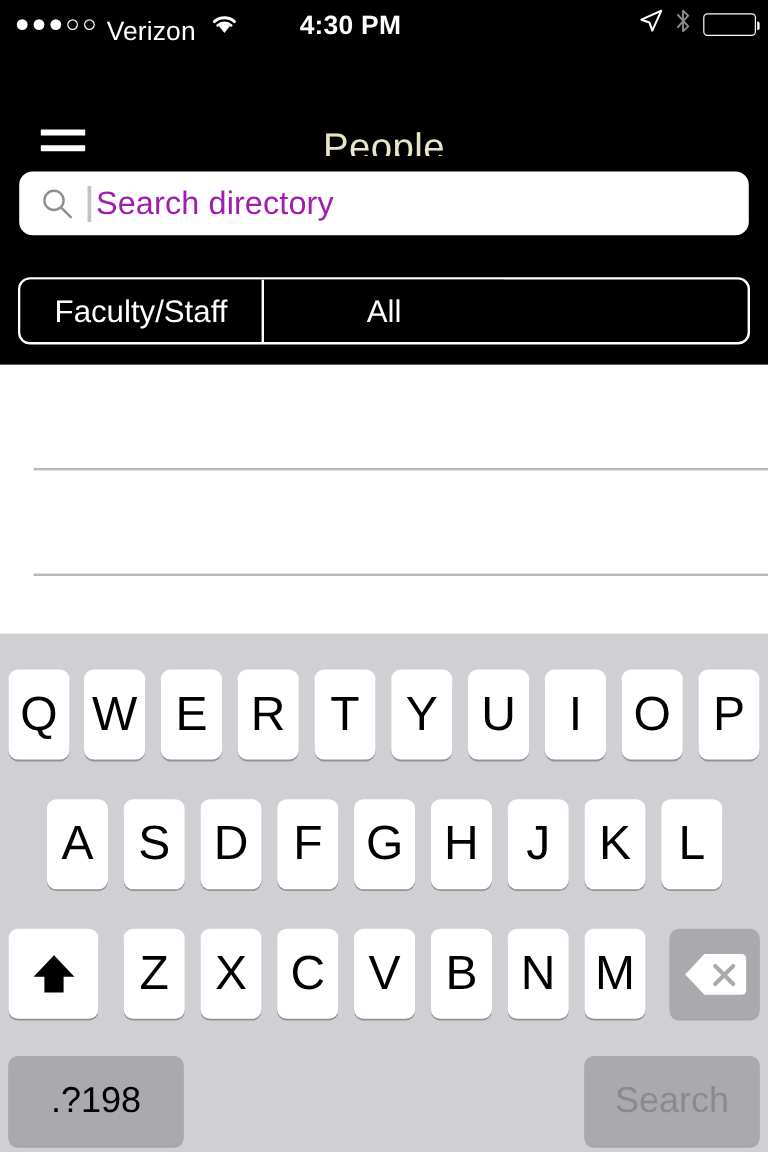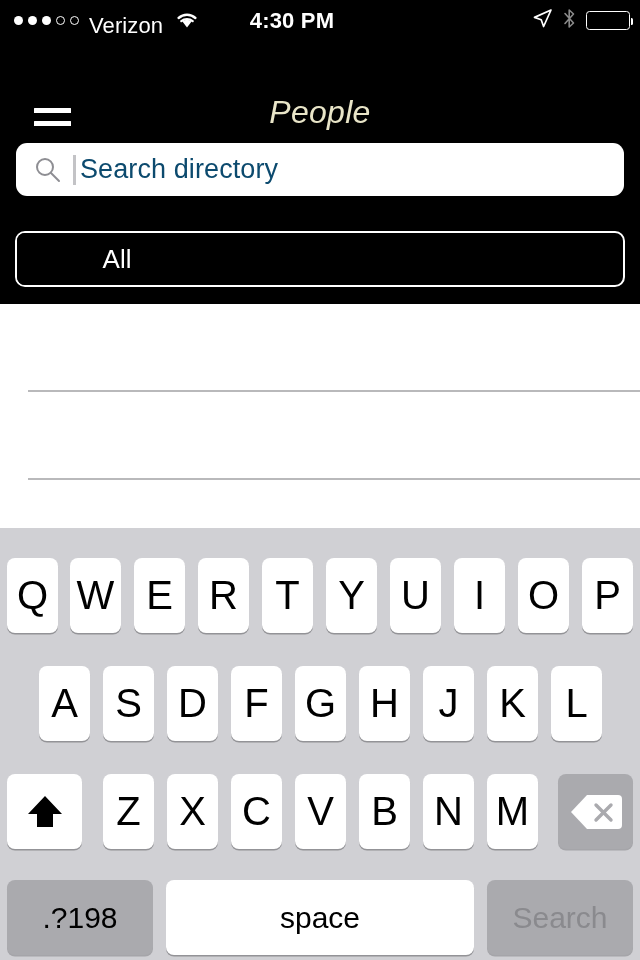--- a/index.html
+++ b/index.html
@@ -51,40 +51,40 @@
     position:absolute; top:40px; left:0; width:640px; height:90px;
     background:#000;
   }
   .hamburger{
     position:absolute; left:34px; top:68px; width:37px; height:30px;
     display:flex; flex-direction:column; justify-content:space-between;
     cursor:pointer;
   }
   .hamburger span{ display:block; height:5px; background:#fff; border-radius:0.5px; }
   .nav-title{
-    position:absolute; left:0; width:640px; top:54px; text-align:center;
-    font-size:32px; color:#e9e5c8; letter-spacing:0.3px;font-style:italic;
+    position:absolute; left:0; width:640px; top:64px; text-align:center;
+    font-size:32px; color:#e9e5c8; letter-spacing:0.3px;
   }
 
   
   .searchwrap{
     position:absolute; top:130px; left:0; width:640px; height:90px;
     background:#000;
   }
   .searchfield{
     position:absolute; left:16px; top:13px; width:608px; height:53px;
     background:#fff; border-radius:11px;
     display:flex; align-items:center;
   }
   .search-icon{ margin-left:18px; width:27px; height:27px; flex:none; }
   .caret{
     width:3px; height:30px; background:#c3c3c6; margin-left:12px; flex:none;
   }
   .search-ph{
-    font-size:27px; color:#0c4a6e; margin-left:4px; letter-spacing:0.1px;
+    font-size:27px; color:#a21caf; margin-left:4px; letter-spacing:0.1px;
   }
 
   
   .segwrap{
     position:absolute; top:220px; left:0; width:640px; height:84px;
     background:#000;
   }
   .segment{
     position:absolute; left:15px; top:11px; width:610px; height:56px;
     border:2.5px solid #fff; border-radius:10px;
@@ -186,20 +186,21 @@
         <line x1="17" y1="17" x2="25" y2="25" stroke="#8e8e93" stroke-width="2" stroke-linecap="round"></line>
       </svg>
     </span>
     <span class="caret"></span>
     <span class="search-ph">Search directory</span>
   </div>
 </div>
 
 <div class="segwrap">
   <div class="segment" id="segment">
+      <div class="seg-item" style="width: 203px;">Faculty/Staff</div>
       <div class="seg-item" style="width: 200px; text-align: center;">All</div>
     </div>
 </div>
 
 <div class="content" id="content">
     <div class="trow" style="top: 86px;">
       <div class="sep"></div>
     </div>
     <div class="trow" style="top: 174px;">
       <div class="sep"></div>
@@ -250,16 +251,15 @@
           <svg class="del-icon" viewBox="0 0 52 38">
             <path d="M17 2 H48 a4 4 0 0 1 4 4 V32 a4 4 0 0 1 -4 4 H17 L1 19 Z" fill="#ffffff"></path>
             <line x1="26" y1="12" x2="41" y2="27" stroke="#aaaaae" stroke-width="3.4" stroke-linecap="round"></line>
             <line x1="41" y1="12" x2="26" y2="27" stroke="#aaaaae" stroke-width="3.4" stroke-linecap="round"></line>
           </svg>
         </span>
       </div>
     </div>
     <div class="krow" style="top: 352px; height: 75px;">
       <div class="key gray bottom" style="left: 7px; width: 146px; height: 75px;">.?198</div>
-      <div class="key bottom" style="left: 166px; width: 308px; height: 75px;">space</div>
       <div class="key gray bottom searchkey" style="left: 487px; width: 146px; height: 75px;">Search</div>
     </div>
   </div>
 
 </body></html>

